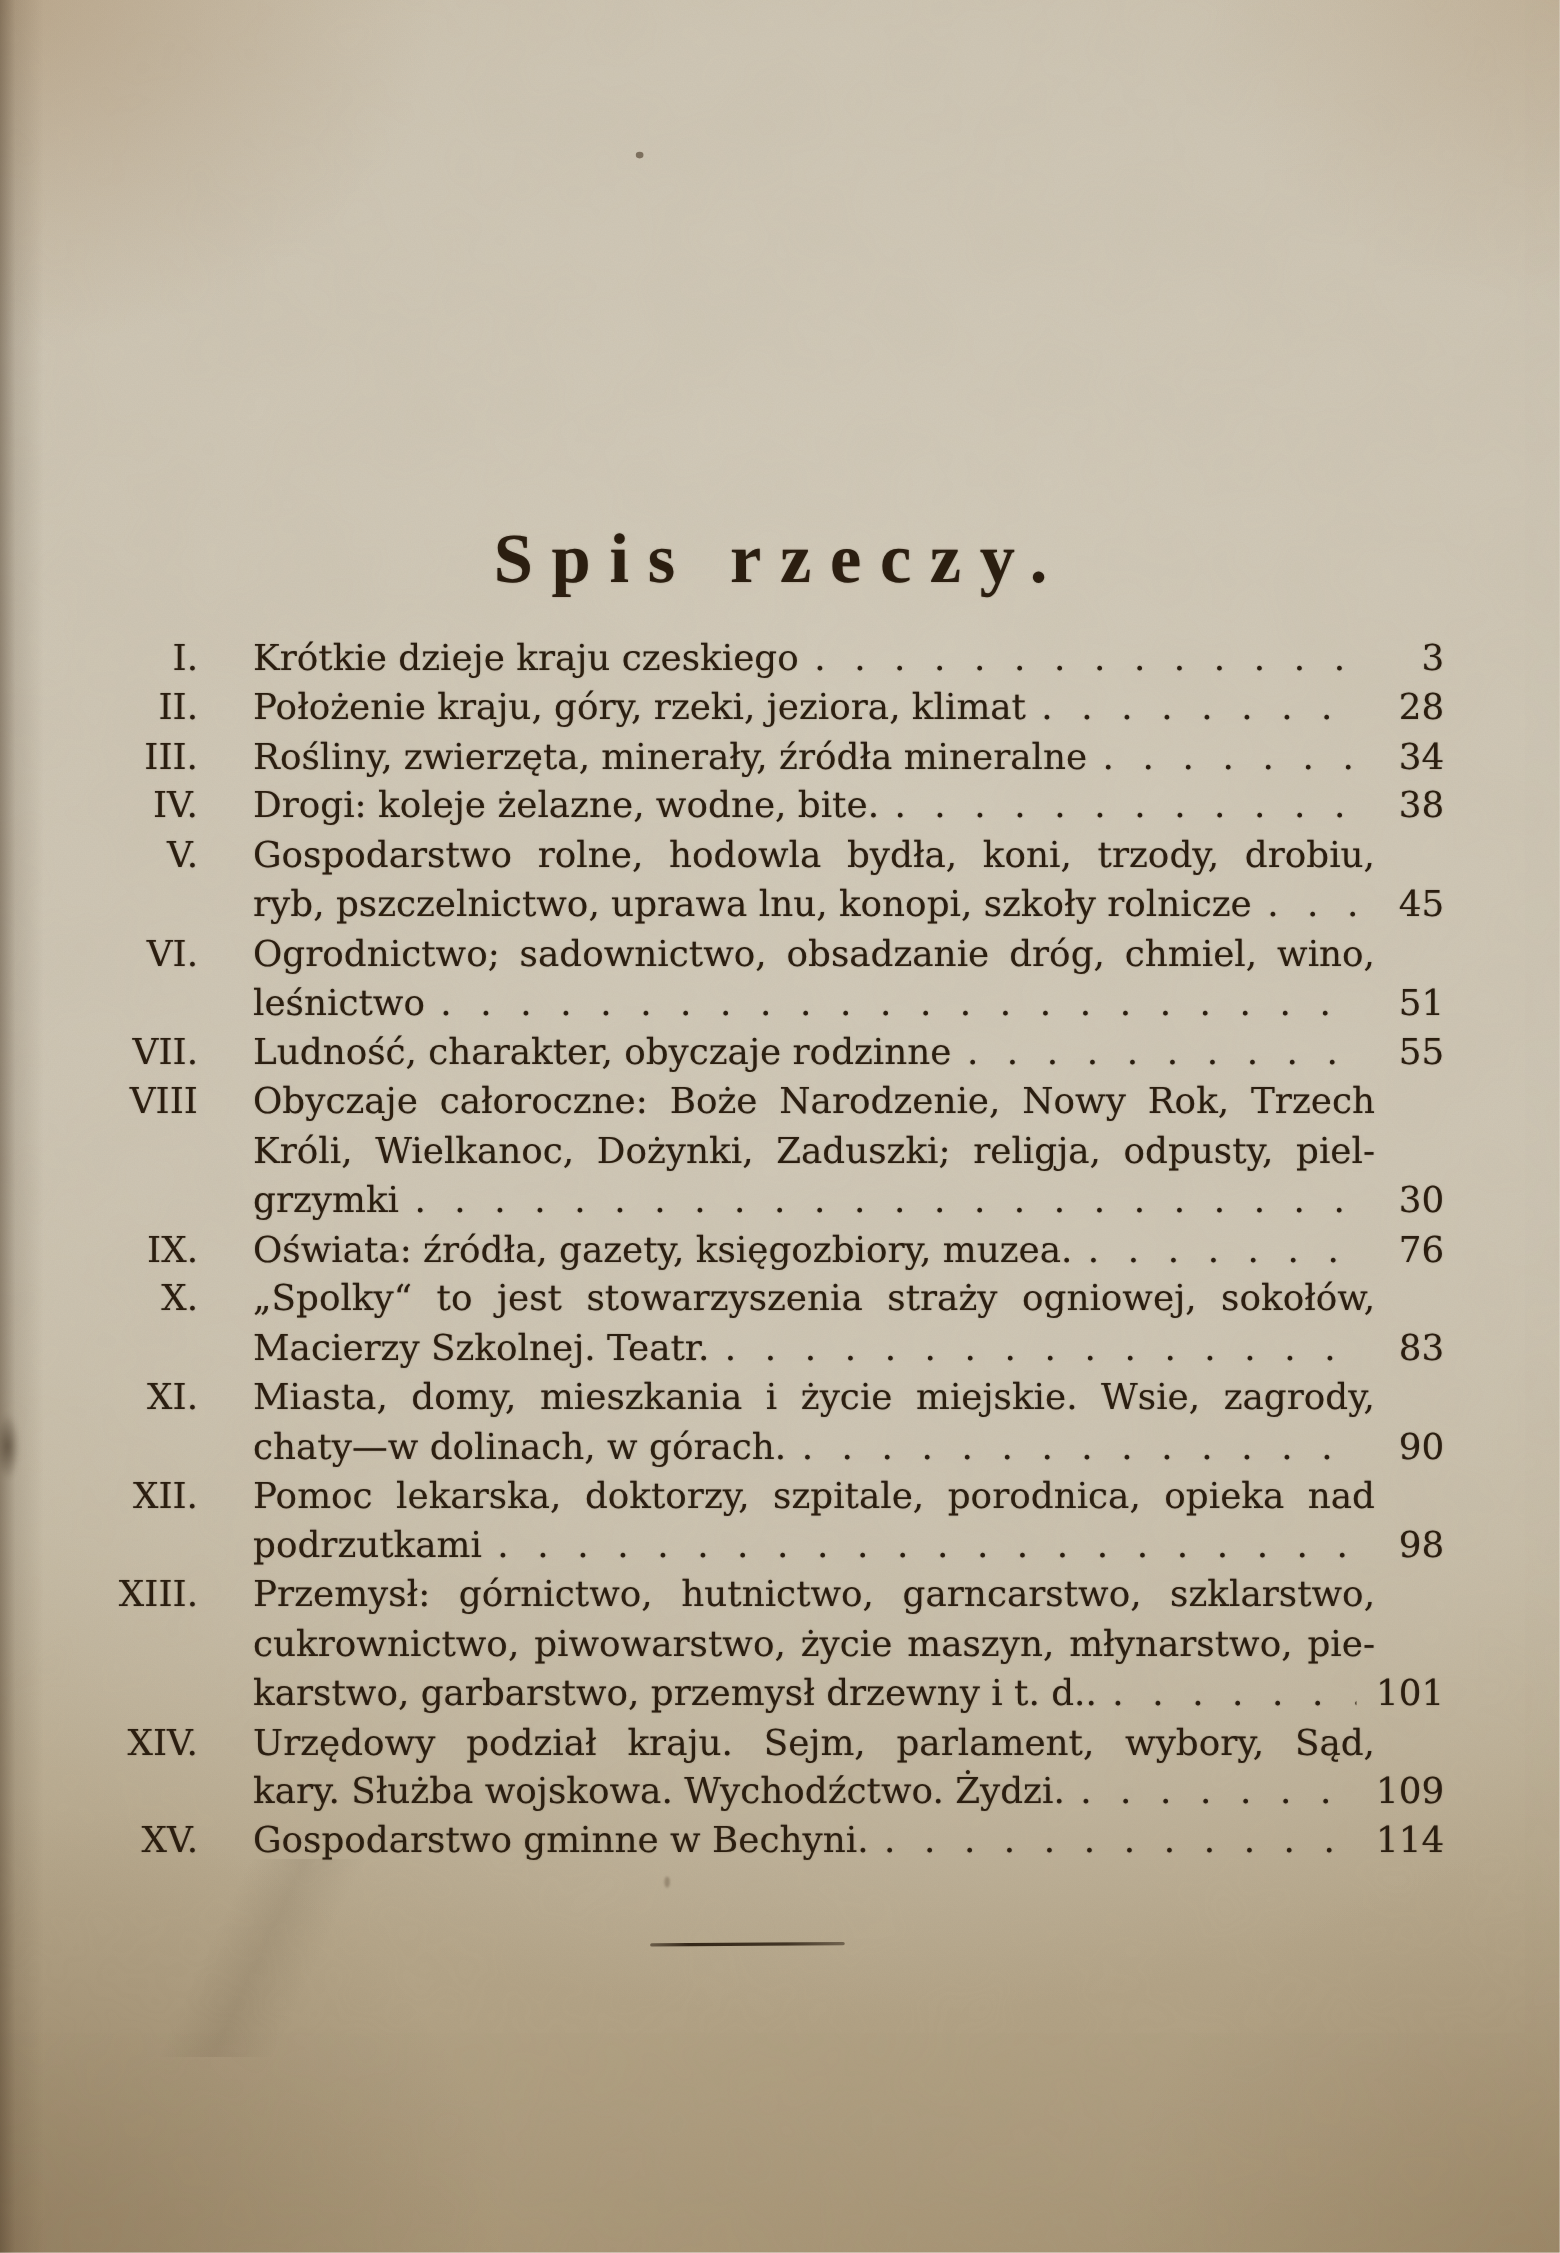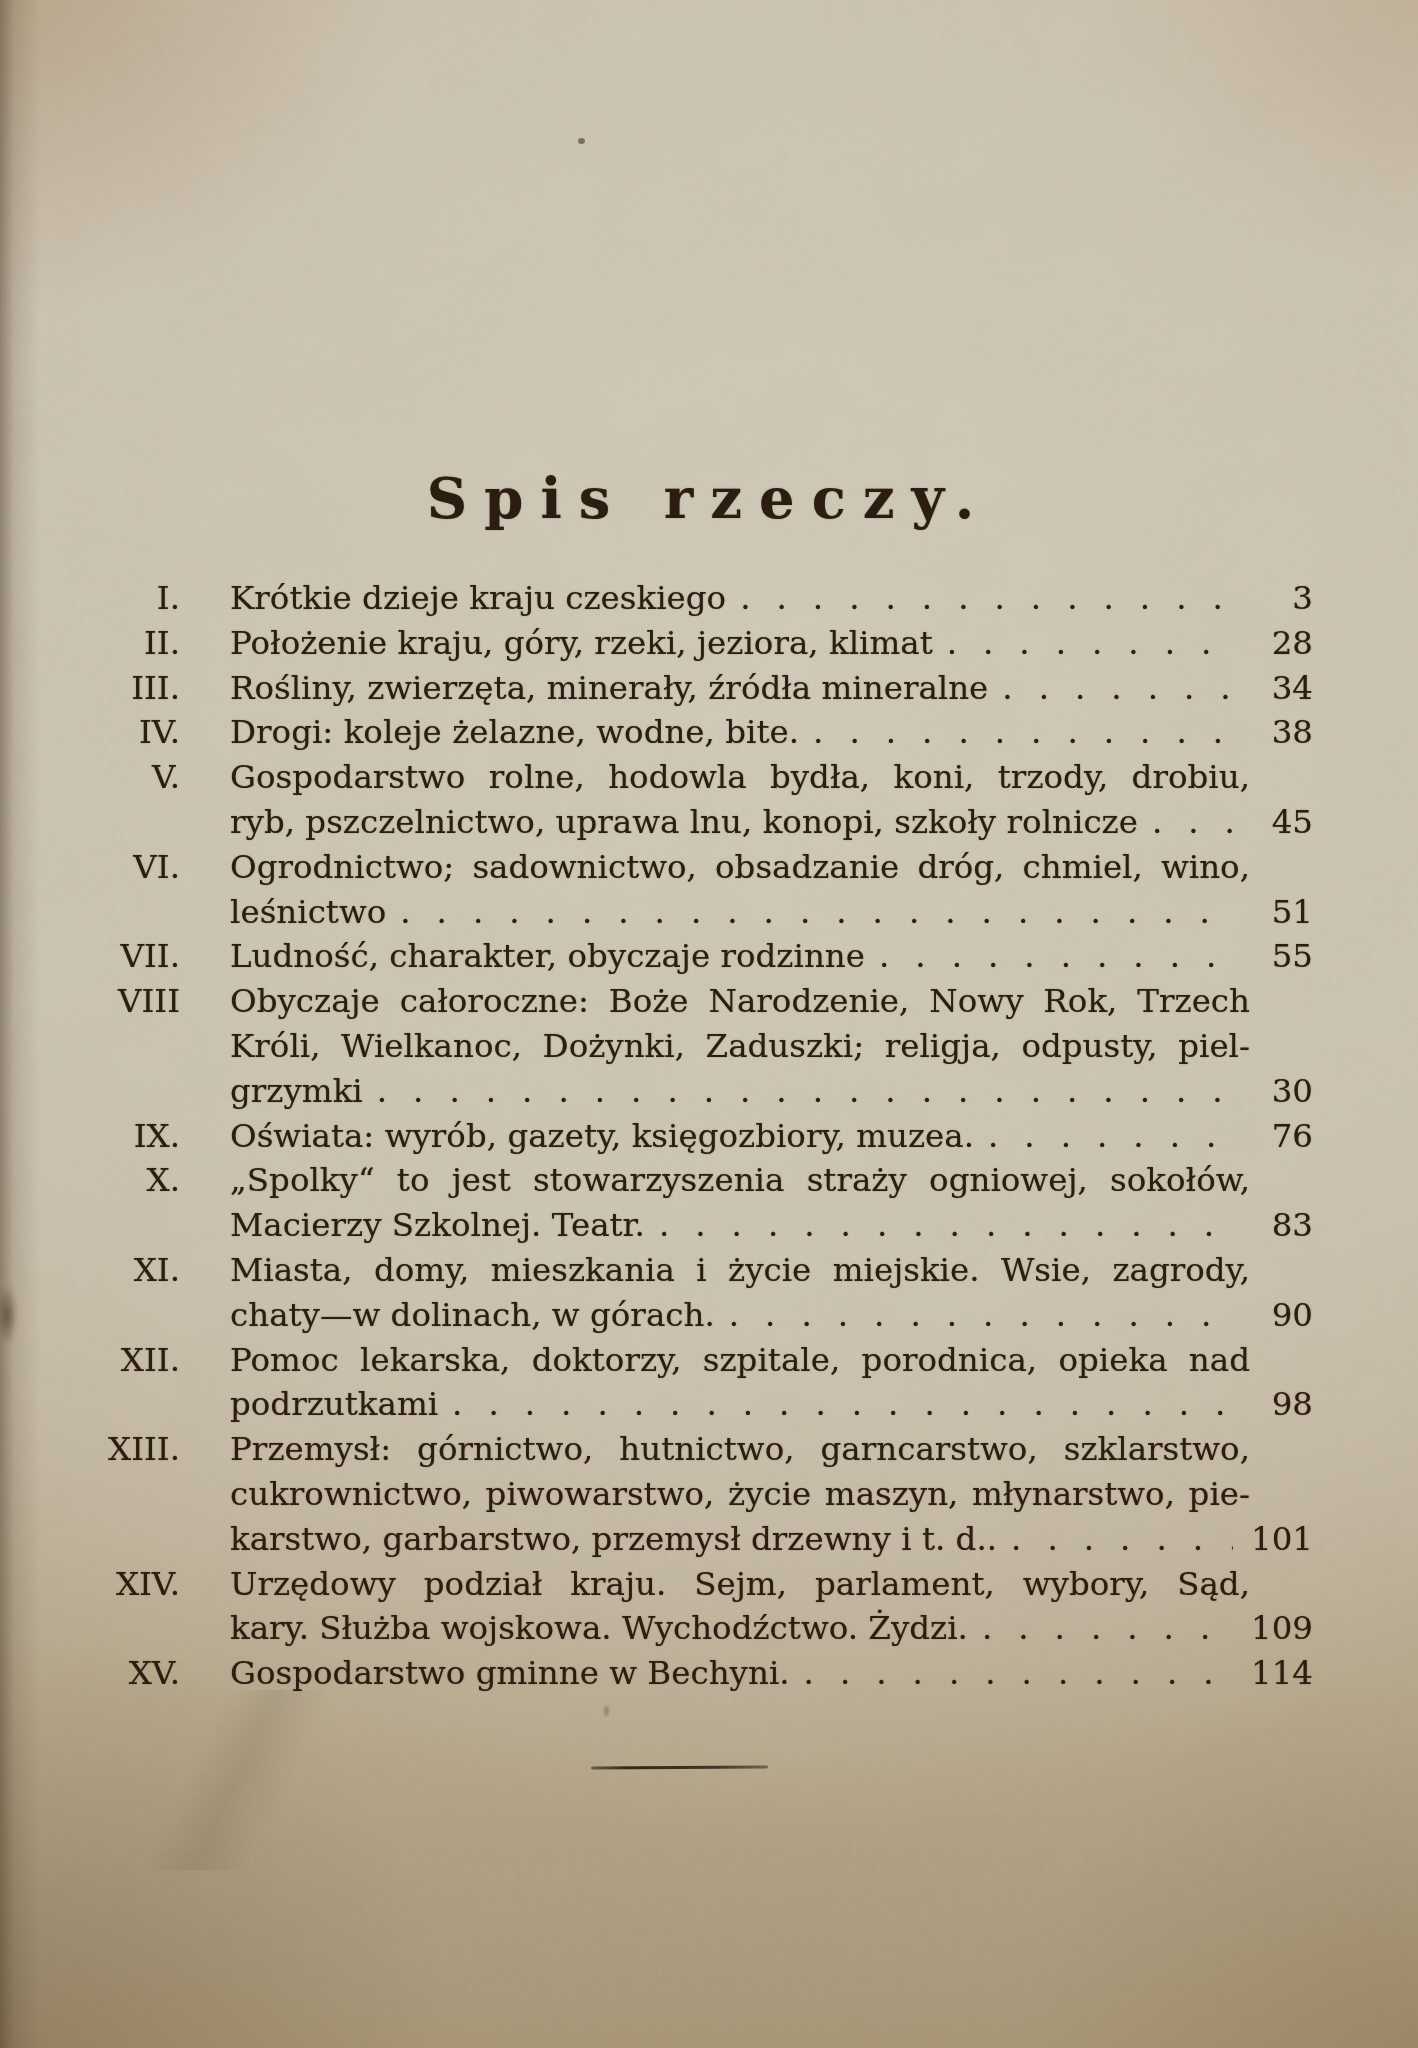--- a/index.html
+++ b/index.html
@@ -37,22 +37,22 @@
   .smudge {
     position: absolute; left: -4px; top: 1285px; width: 22px; height: 60px;
     background: radial-gradient(closest-side, rgba(52,38,22,0.55), rgba(52,38,22,0));
     filter: blur(2px); pointer-events: none;
   }
 
   .ink { color: #2b1e10; text-shadow: 0 0 1.2px rgba(43,30,16,0.5); }
 
   .title {
     position: absolute; top: 428px; left: 0; width: 100%;
-    text-align: center; font-size: 56px; font-weight: bold;
-    letter-spacing: 17px; line-height: 1.15; white-space: nowrap;
+    text-align: center; font-size: 64px; font-weight: bold;
+    letter-spacing: 17px; line-height: 1.15; white-space: nowrap; font-family: Liberation Serif, serif;
   }
 
   .toc { position: absolute; top: 576px; left: 0; width: 1418px; font-size: 32.5px; }
   .toc-line {
     display: flex; align-items: baseline;
     height: 44.8px; line-height: 44.8px;
     padding-left: 80px; padding-right: 105px;
   }
   .num { flex: none; width: 100px; text-align: right; }
   .text { margin-left: 50px; }
@@ -163,21 +163,21 @@
         <span class="text mid">Króli, Wielkanoc, Dożynki, Zaduszki; religja, odpusty, piel-</span>
       </div>
       <div class="toc-line">
         <span class="num"></span>
         <span class="text final">grzymki</span>
         <span class="leader"></span>
         <span class="pagenum">30</span>
       </div>
       <div class="toc-line">
         <span class="num">IX.</span>
-        <span class="text final">Oświata: wyrób, gazety, księgozbiory, muzea.</span>
+        <span class="text final">Oświata: źródła, gazety, księgozbiory, muzea.</span>
         <span class="leader"></span>
         <span class="pagenum">76</span>
       </div>
       <div class="toc-line">
         <span class="num">X.</span>
         <span class="text mid">„Spolky“ to jest stowarzyszenia straży ogniowej, sokołów,</span>
       </div>
       <div class="toc-line">
         <span class="num"></span>
         <span class="text final">Macierzy Szkolnej. Teatr.</span>

